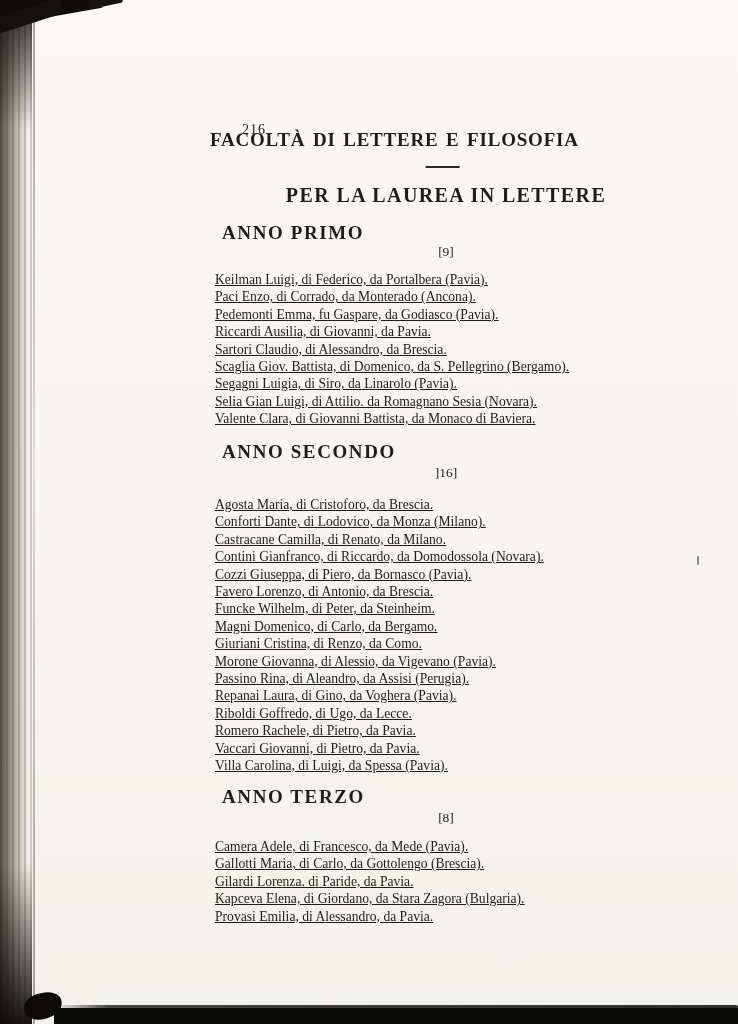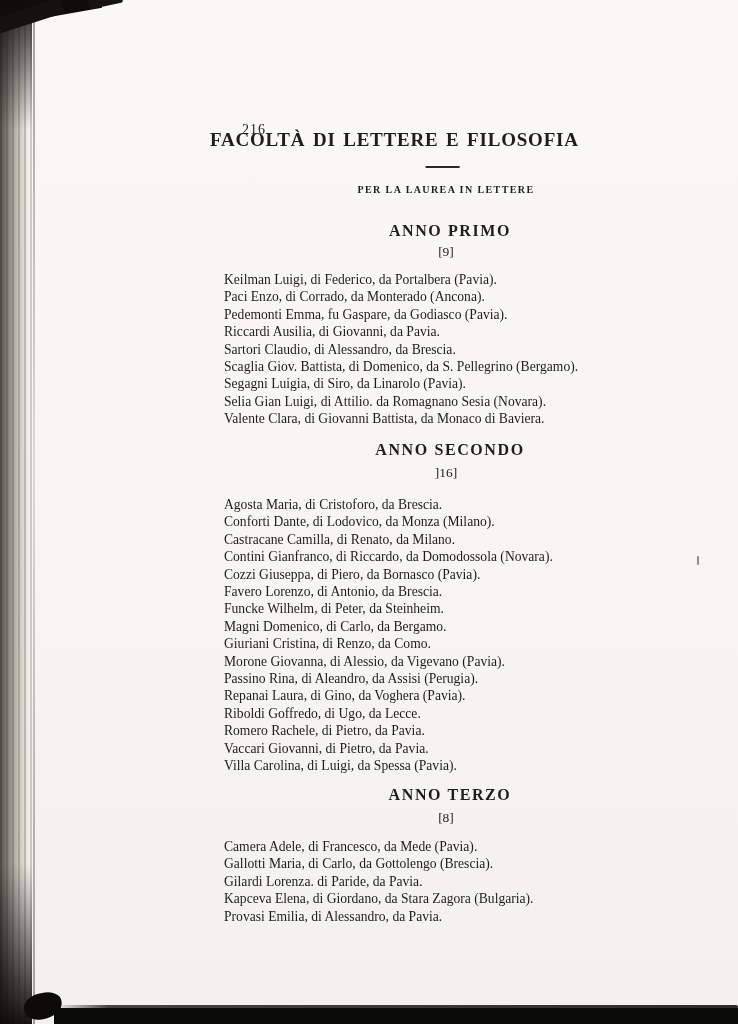--- a/index.html
+++ b/index.html
@@ -75,33 +75,33 @@
   .title {
     position:absolute; top:129px; left:0; width:100%; text-align:left;
     font-size:19px; font-weight:bold; letter-spacing:.8px; word-spacing:2px;
   }
   .title-rule {
     position:absolute; top:166px; left:50%; transform:translateX(-60%);
     width:34px; height:2px; background:#2b2924;
   }
   .subtitle {
     position:absolute; top:184px; left:0; width:100%; text-align:center;
-    font-size:10px; font-weight:bold; letter-spacing:1.4px;
+    font-size:20px; font-weight:bold; letter-spacing:1.4px;
   }
   .sec-heading {
-    position:absolute; left:4px; width:100%; text-align:center;
-    font-size:16px; font-weight:bold; letter-spacing:1.6px;
+    position:absolute; left:12px; width:100%; 
+    font-size:19px; font-weight:bold; letter-spacing:1.6px;
   }
   .sec-count {
     position:absolute; left:0; width:100%; text-align:center;
     font-size:13.5px;
   }
   .entries {
-    position:absolute; left:14px; right:0;
-    font-size:13.6px; line-height:17.4px;
+    position:absolute; left:5px; right:0;
+    font-size:13.6px; line-height:17.4px;text-decoration:underline;
   }
   .entry { white-space:nowrap; }
   .h1 { top:222px; }  .c1 { top:244px; }  .l1 { top:271px; }
   .h2 { top:441px; }  .c2 { top:465px; }  .l2 { top:496px; }
   .h3 { top:786px; }  .c3 { top:810px; }  .l3 { top:838px; }
 </style>
 </head>
 <body>
 
 <div class="page">

